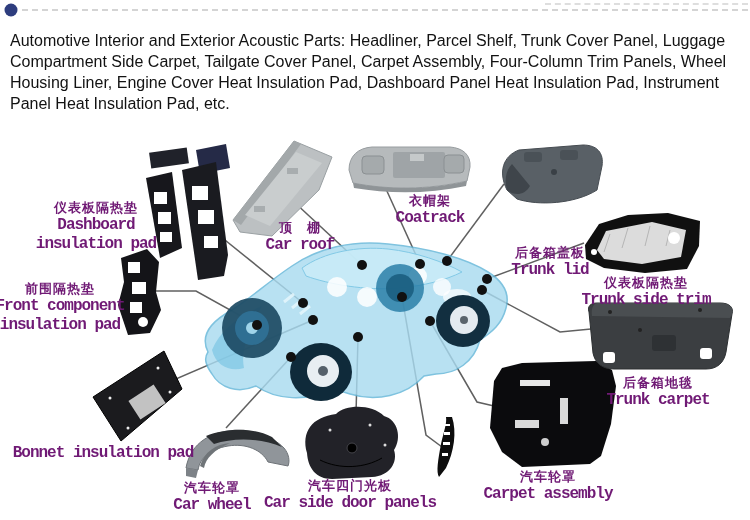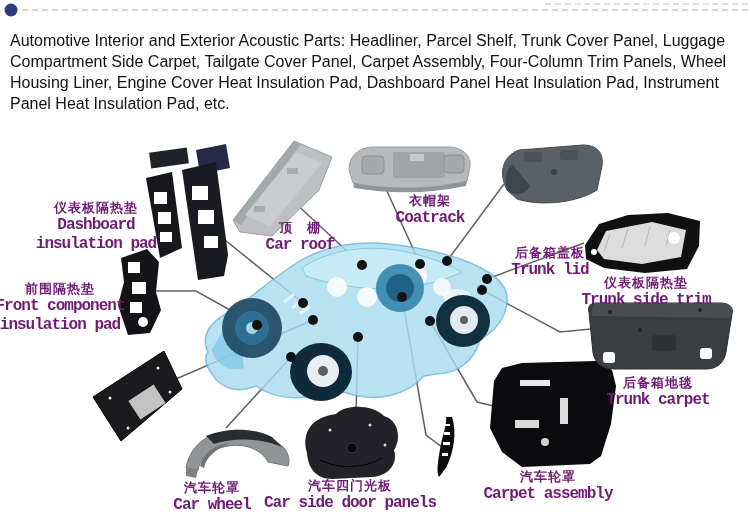--- a/index.html
+++ b/index.html
@@ -239,15 +239,16 @@
     <span class="zh">汽车四门光板</span>
     <span class="en">Car side door panels</span>
   </div>
 
   <div class="lbl" style="left:212px;top:480px;">
     <span class="zh">汽车轮罩</span>
     <span class="en">Car wheel</span>
   </div>
 
   <div class="lbl" style="left:103px;top:444px;">
+    <span class="en">Bonnet insulation pad</span>
   </div>
 
 </div>
 
 </body></html>

